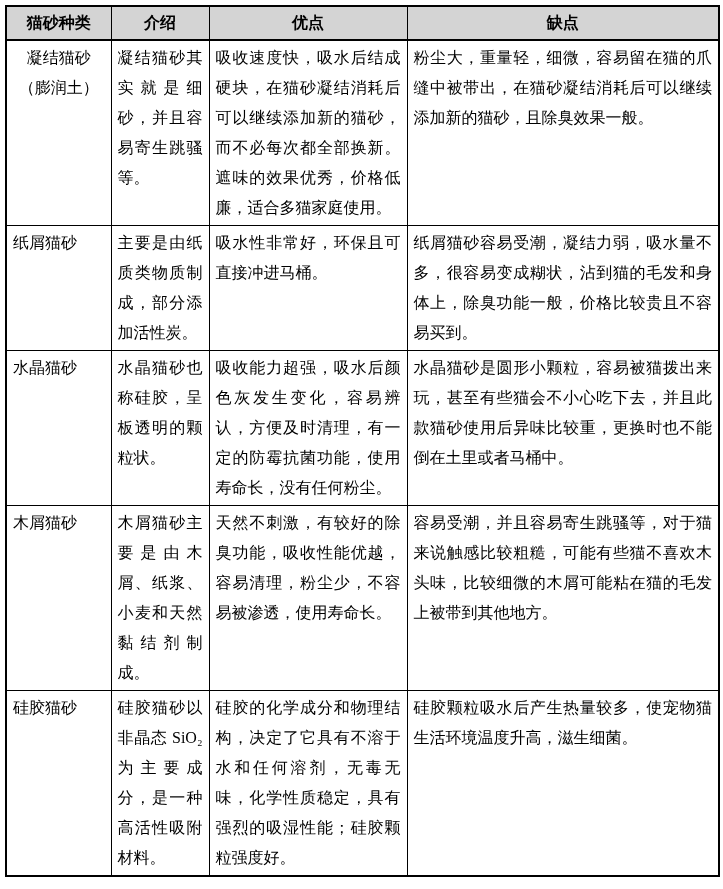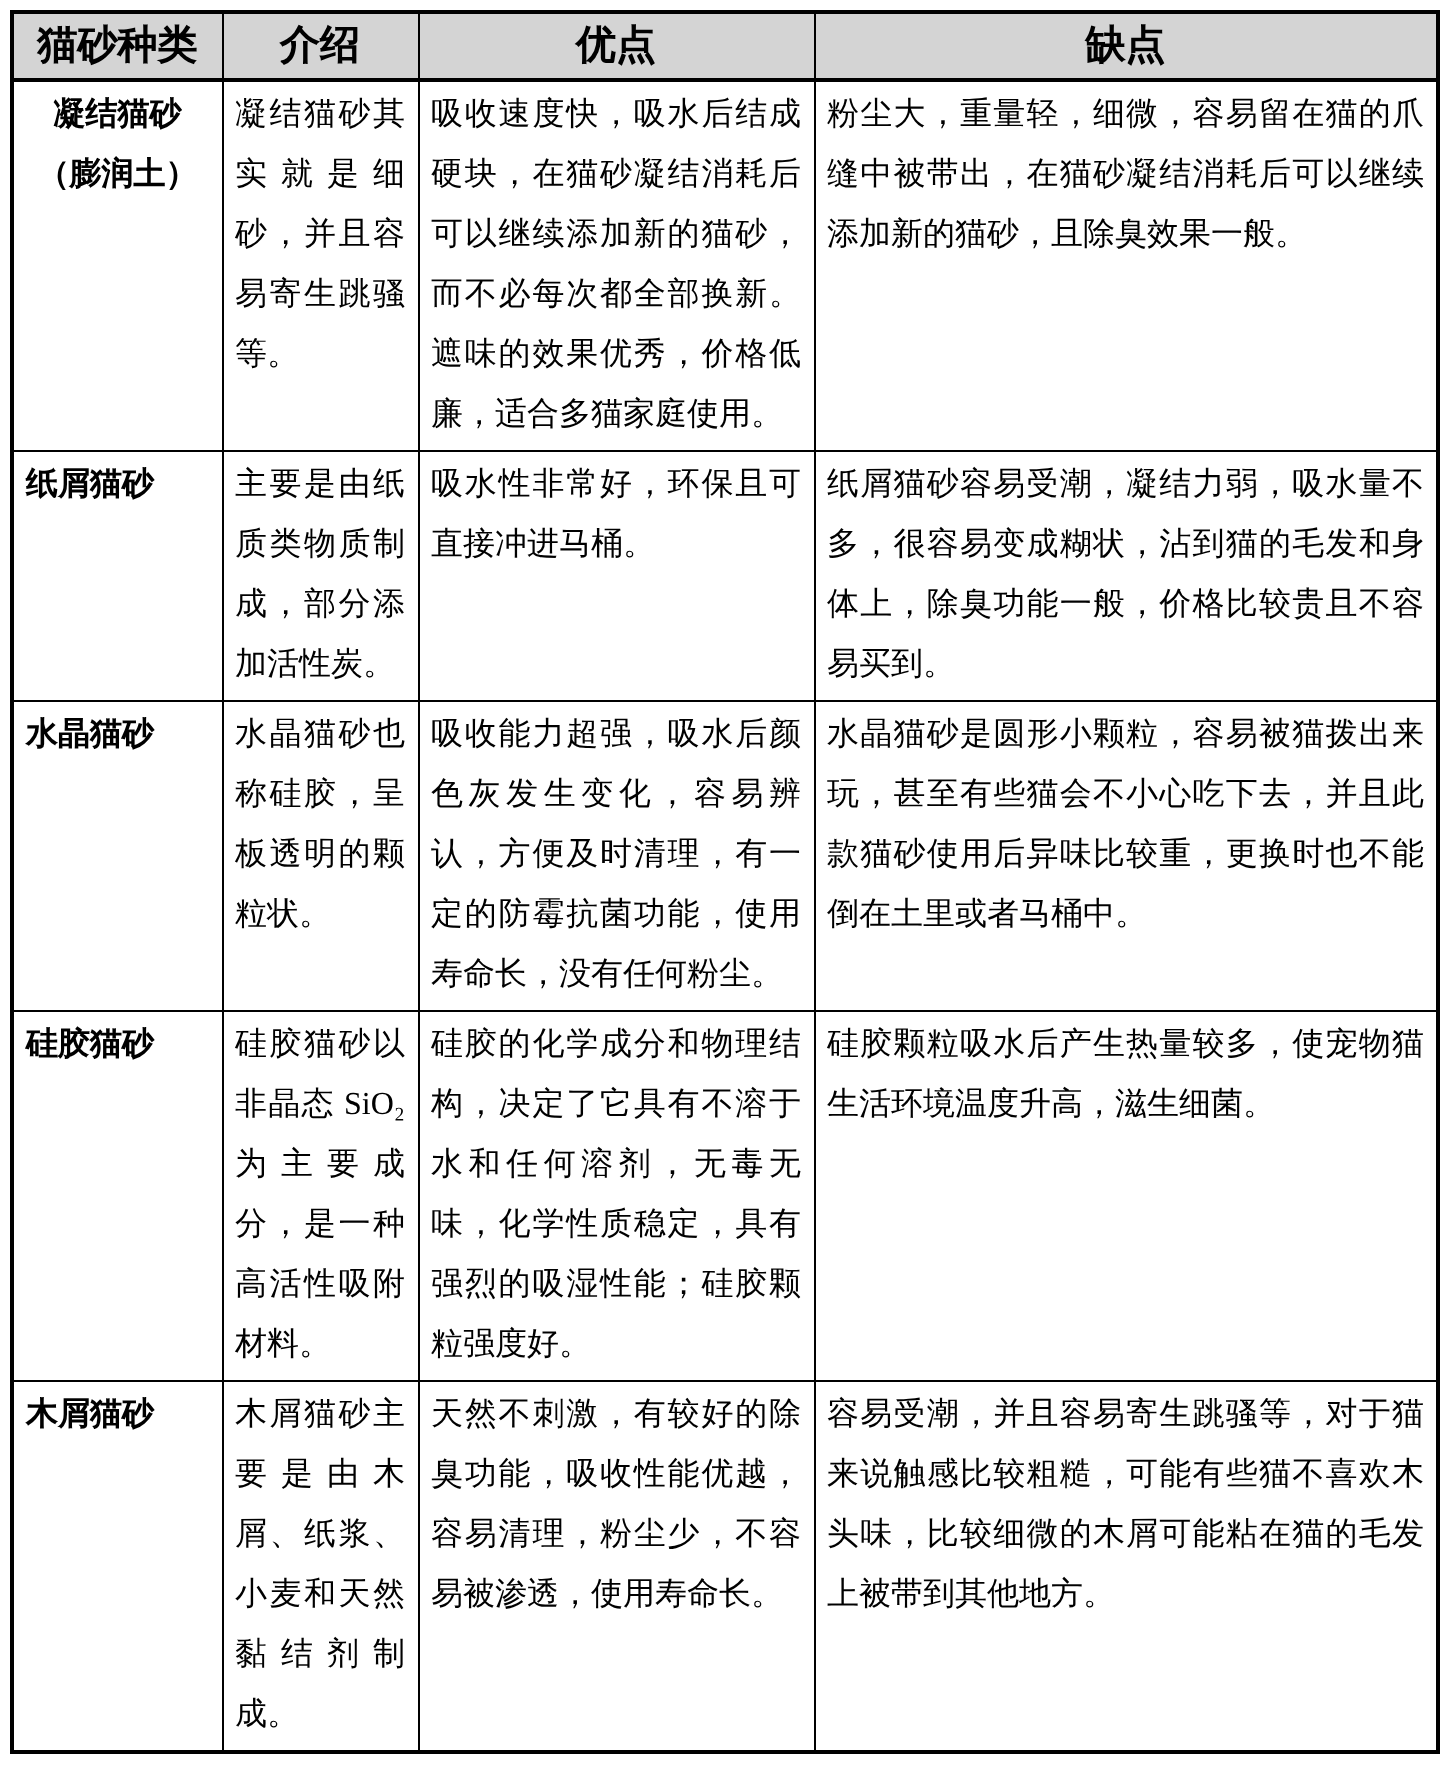--- a/index.html
+++ b/index.html
@@ -21,38 +21,38 @@
     border-collapse: collapse;
     table-layout: fixed;
     width: 713px;
     border: 2px solid #000000;
   }
   table.litter-table th {
     background: #d4d4d4;
     border: 1px solid #000000;
     border-bottom: 2px solid #000000;
     font-weight: bold;
-    font-size: 20px;
+    font-size: 16px;
     text-align: center;
     vertical-align: middle;
     padding: 4px 2px;
     line-height: 24px;
   }
   table.litter-table td {
     border: 1px solid #000000;
     vertical-align: top;
     font-size: 16px;
     line-height: 30px;
     padding: 2px 6px;
     text-align: justify;
     text-justify: inter-character;
     word-break: break-all;
   }
   td.col-type {
-    font-weight: bold;
+    font-weight: normal;
     text-align: left;
     white-space: pre-line;
     word-break: keep-all;
   }
   tbody tr:first-child td.col-type {
     text-align: center;
   }
   col.c1 { width: 105px; }
   col.c2 { width: 98px; }
   col.c3 { width: 198px; }
@@ -91,26 +91,26 @@
           <td class="col-pros">吸水性非常好，环保且可直接冲进马桶。</td>
           <td class="col-cons">纸屑猫砂容易受潮，凝结力弱，吸水量不多，很容易变成糊状，沾到猫的毛发和身体上，除臭功能一般，价格比较贵且不容易买到。</td>
         </tr>
         <tr>
           <td class="col-type">水晶猫砂</td>
           <td class="col-intro">水晶猫砂也称硅胶，呈板透明的颗粒状。</td>
           <td class="col-pros">吸收能力超强，吸水后颜色灰发生变化，容易辨认，方便及时清理，有一定的防霉抗菌功能，使用寿命长，没有任何粉尘。</td>
           <td class="col-cons">水晶猫砂是圆形小颗粒，容易被猫拨出来玩，甚至有些猫会不小心吃下去，并且此款猫砂使用后异味比较重，更换时也不能倒在土里或者马桶中。</td>
         </tr>
         <tr>
+          <td class="col-type">木屑猫砂</td>
+          <td class="col-intro">木屑猫砂主要是由木屑、纸浆、小麦和天然黏结剂制成。</td>
+          <td class="col-pros">天然不刺激，有较好的除臭功能，吸收性能优越，容易清理，粉尘少，不容易被渗透，使用寿命长。</td>
+          <td class="col-cons">容易受潮，并且容易寄生跳骚等，对于猫来说触感比较粗糙，可能有些猫不喜欢木头味，比较细微的木屑可能粘在猫的毛发上被带到其他地方。</td>
+        </tr>
+        <tr>
           <td class="col-type">硅胶猫砂</td>
           <td class="col-intro">硅胶猫砂以非晶态 SiO₂ 为主要成分，是一种高活性吸附材料。</td>
           <td class="col-pros">硅胶的化学成分和物理结构，决定了它具有不溶于水和任何溶剂，无毒无味，化学性质稳定，具有强烈的吸湿性能；硅胶颗粒强度好。</td>
           <td class="col-cons">硅胶颗粒吸水后产生热量较多，使宠物猫生活环境温度升高，滋生细菌。</td>
-        </tr>
-        <tr>
-          <td class="col-type">木屑猫砂</td>
-          <td class="col-intro">木屑猫砂主要是由木屑、纸浆、小麦和天然黏结剂制成。</td>
-          <td class="col-pros">天然不刺激，有较好的除臭功能，吸收性能优越，容易清理，粉尘少，不容易被渗透，使用寿命长。</td>
-          <td class="col-cons">容易受潮，并且容易寄生跳骚等，对于猫来说触感比较粗糙，可能有些猫不喜欢木头味，比较细微的木屑可能粘在猫的毛发上被带到其他地方。</td>
         </tr>
       </tbody>
   </table>
 </div>
 
 </body></html>

